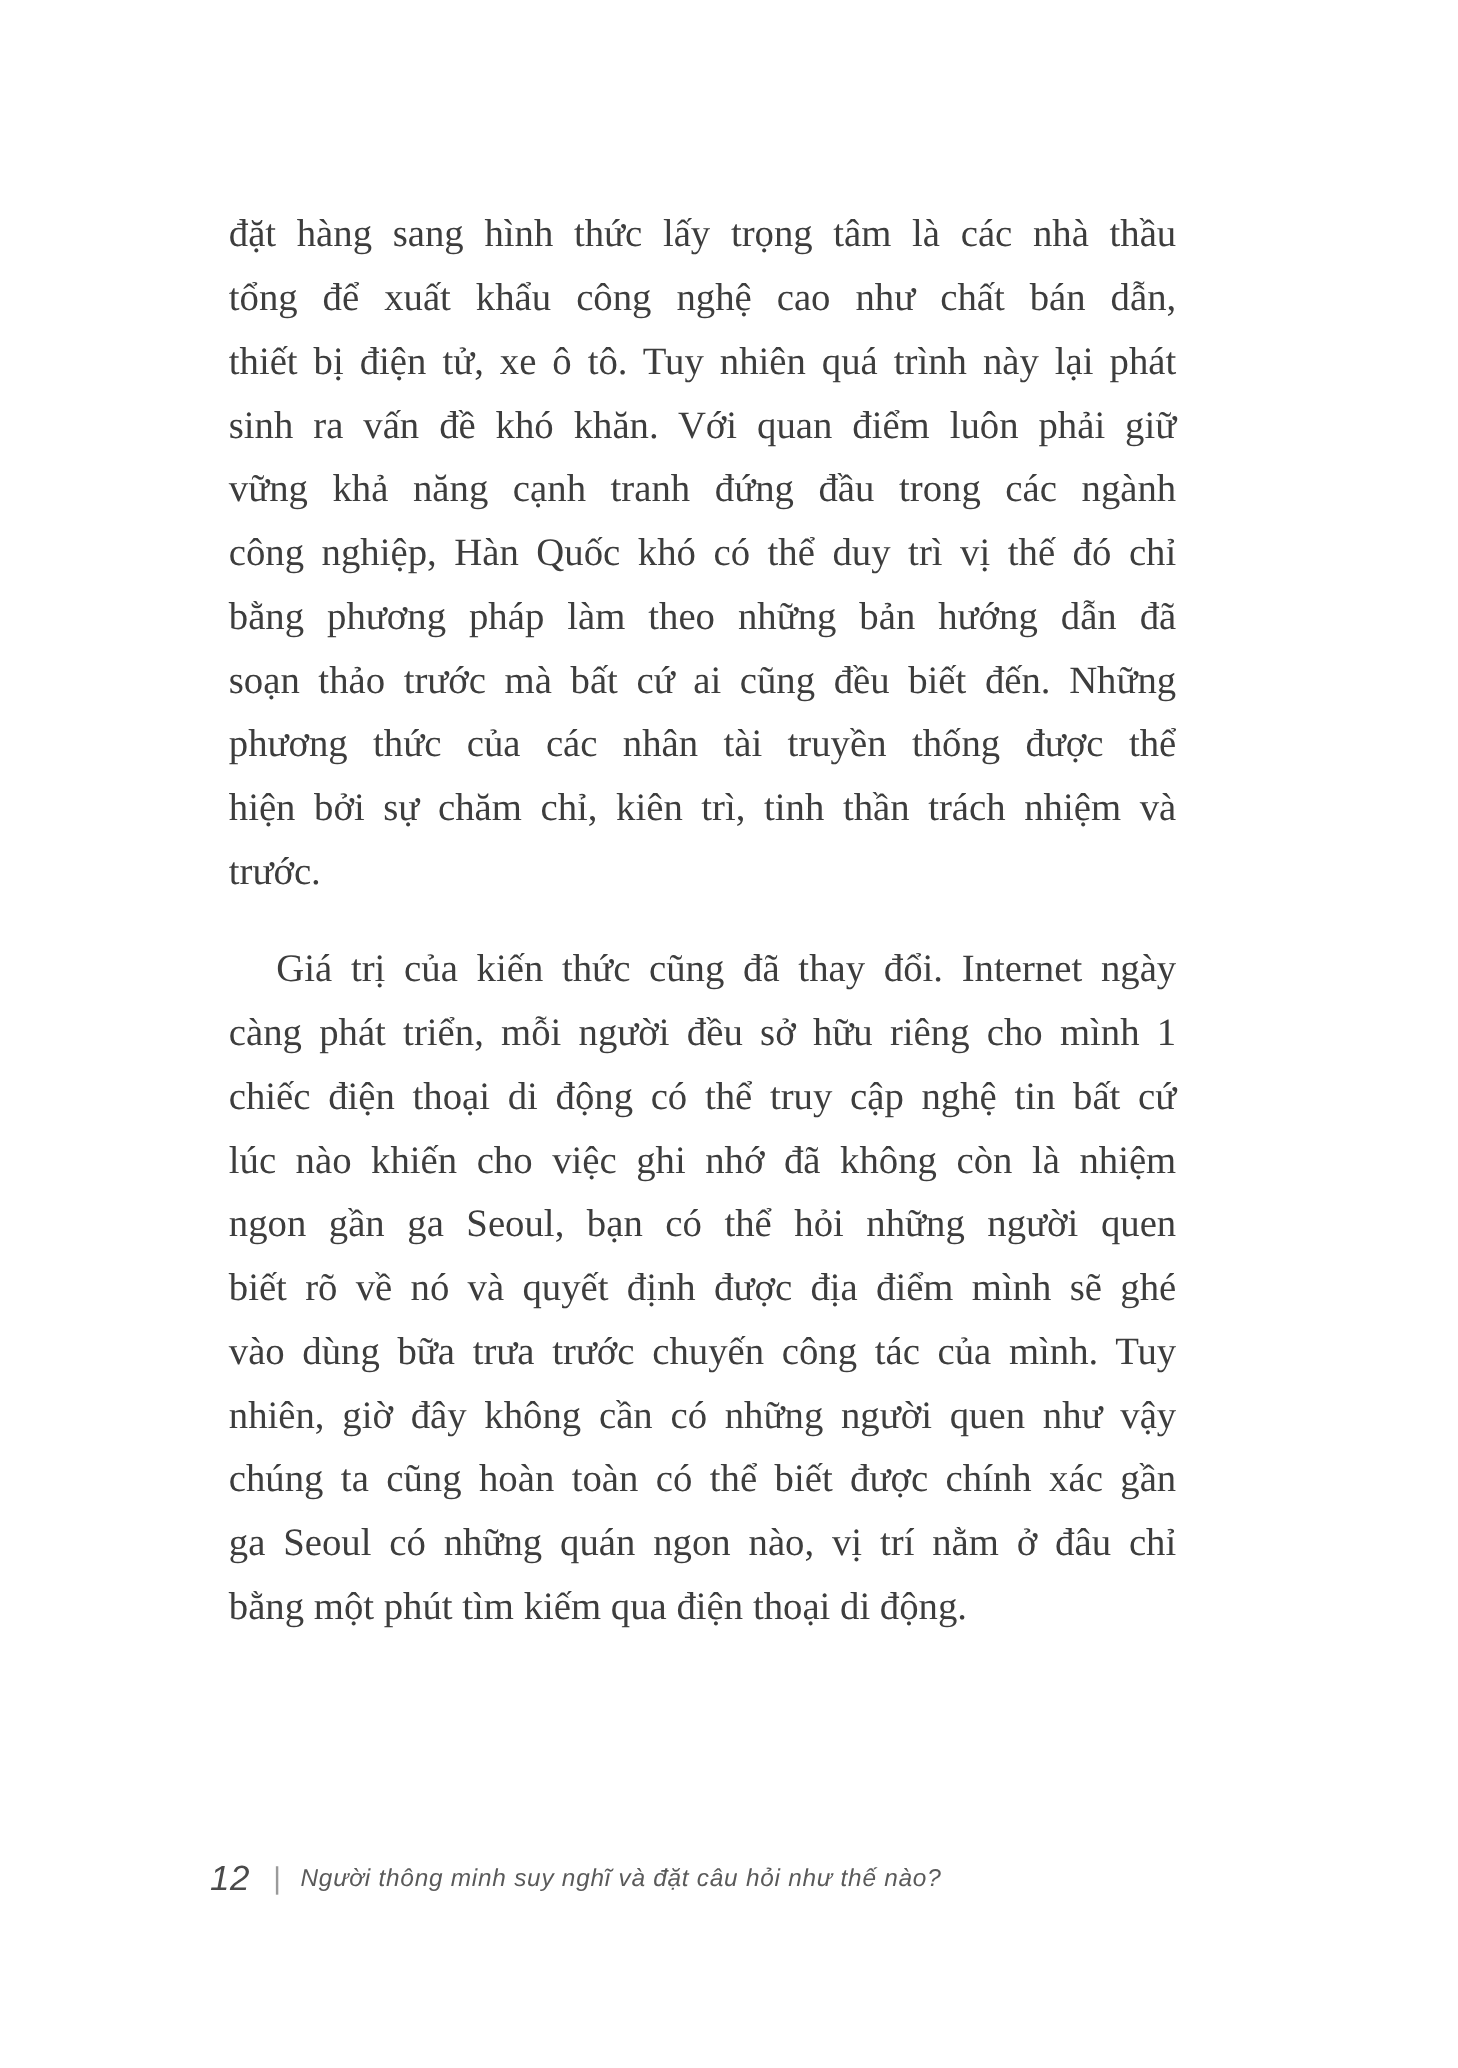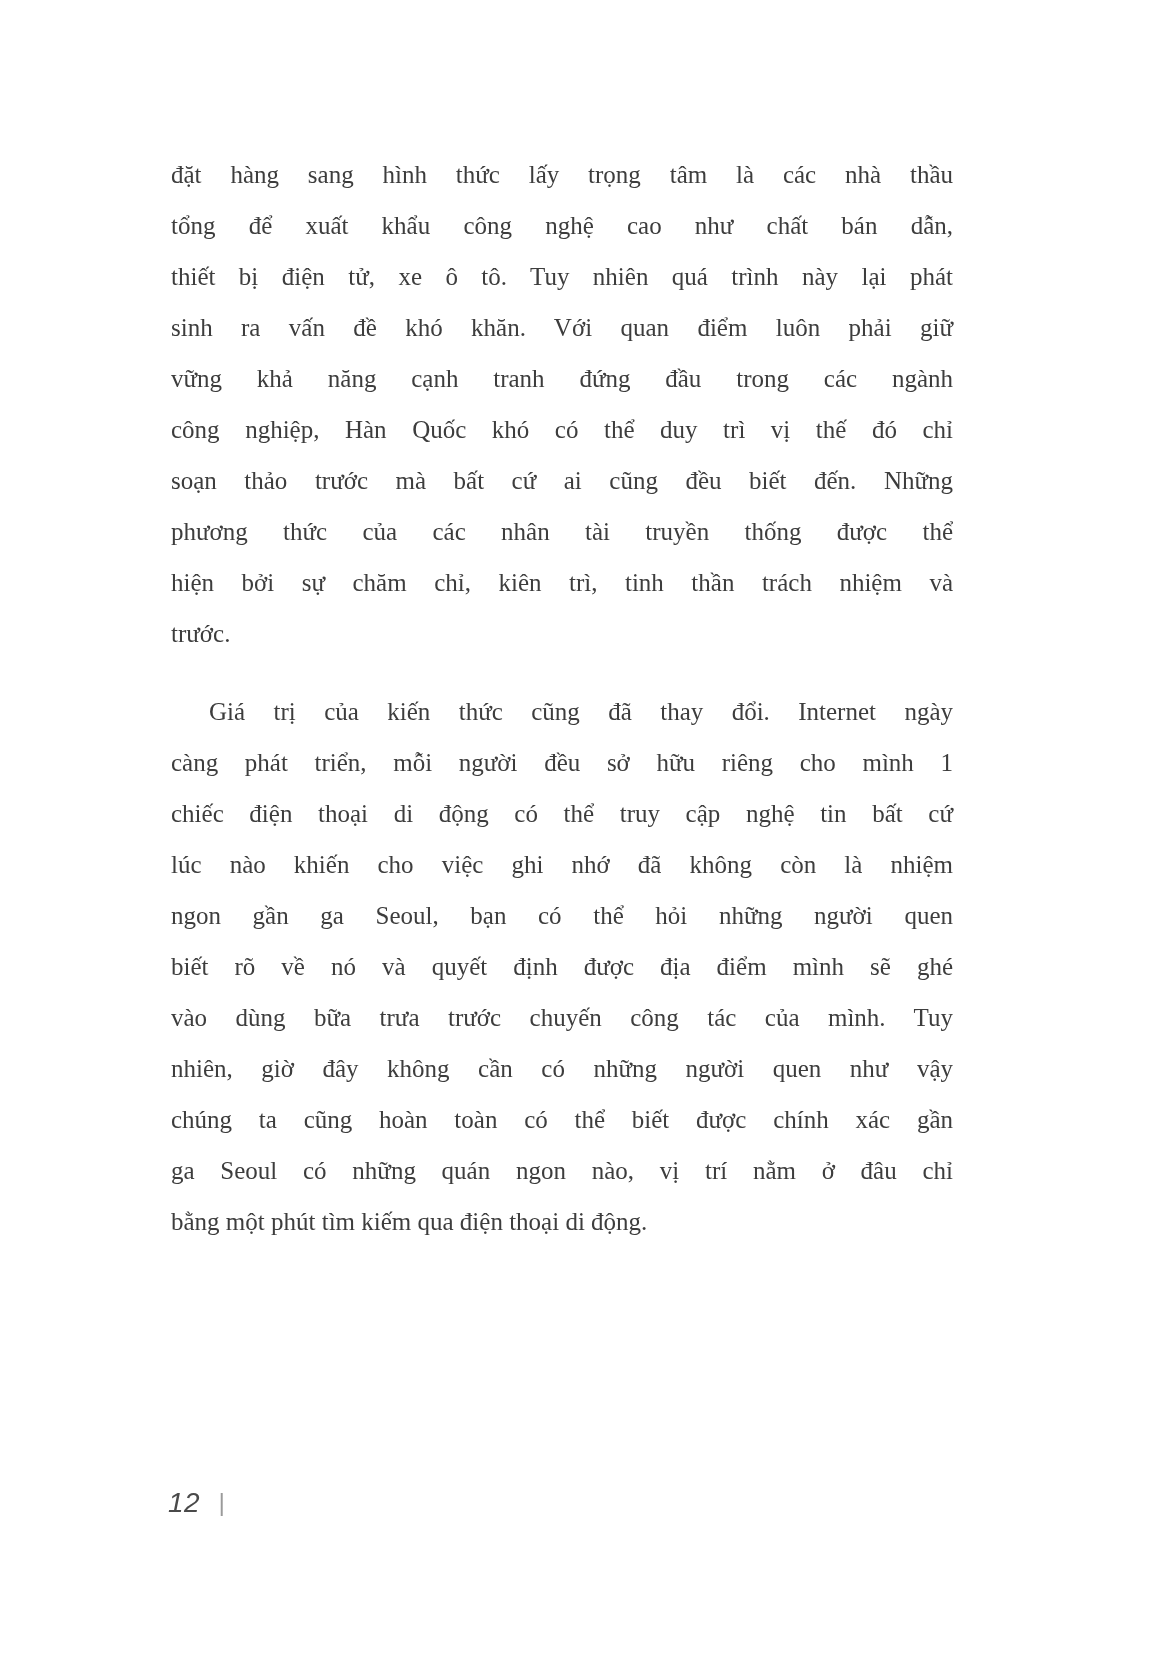--- a/index.html
+++ b/index.html
@@ -17,23 +17,23 @@
     background: #ffffff;
   }
   .text-block {
     position: absolute;
     left: 168px;
     top: 146px;
     width: 788px;
     color: #3d3d3d;
   }
   .para {
-    font-size: 25px;
+    font-size: 31px;
     line-height: 51px;
-    margin: 3px;
+    margin: 15px;
   }
   .para + .para { margin-top: 27px; }
   .line {
     text-align: justify;
     text-align-last: justify;
     white-space: normal;
   }
   .line.last {
     text-align-last: left;
   }
@@ -73,20 +73,21 @@
 <div class="page">
 
   <div class="text-block">
     <div class="para">
         <div class="line">đặt hàng sang hình thức lấy trọng tâm là các nhà thầu</div>
         <div class="line">tổng để xuất khẩu công nghệ cao như chất bán dẫn,</div>
         <div class="line">thiết bị điện tử, xe ô tô. Tuy nhiên quá trình này lại phát</div>
         <div class="line">sinh ra vấn đề khó khăn. Với quan điểm luôn phải giữ</div>
         <div class="line">vững khả năng cạnh tranh đứng đầu trong các ngành</div>
         <div class="line">công nghiệp, Hàn Quốc khó có thể duy trì vị thế đó chỉ</div>
+        <div class="line">bằng phương pháp làm theo những bản hướng dẫn đã</div>
         <div class="line">soạn thảo trước mà bất cứ ai cũng đều biết đến. Những</div>
         <div class="line">phương thức của các nhân tài truyền thống được thể</div>
         <div class="line">hiện bởi sự chăm chỉ, kiên trì, tinh thần trách nhiệm và</div>
         <div class="line last">trước.</div>
       </div>
     <div class="para">
         <div class="line">Giá trị của kiến thức cũng đã thay đổi. Internet ngày</div>
         <div class="line">càng phát triển, mỗi người đều sở hữu riêng cho mình 1</div>
         <div class="line">chiếc điện thoại di động có thể truy cập nghệ tin bất cứ</div>
         <div class="line">lúc nào khiến cho việc ghi nhớ đã không còn là nhiệm</div>
@@ -96,15 +97,16 @@
         <div class="line">nhiên, giờ đây không cần có những người quen như vậy</div>
         <div class="line">chúng ta cũng hoàn toàn có thể biết được chính xác gần</div>
         <div class="line">ga Seoul có những quán ngon nào, vị trí nằm ở đâu chỉ</div>
         <div class="line last">bằng một phút tìm kiếm qua điện thoại di động.</div>
       </div>
   </div>
 
   <div class="footer">
     <span class="page-number">12</span>
     <span class="footer-sep">|</span>
+    <span class="running-title">Người thông minh  suy nghĩ và đặt câu hỏi như thế nào?</span>
   </div>
 
 </div>
 
 </body></html>

